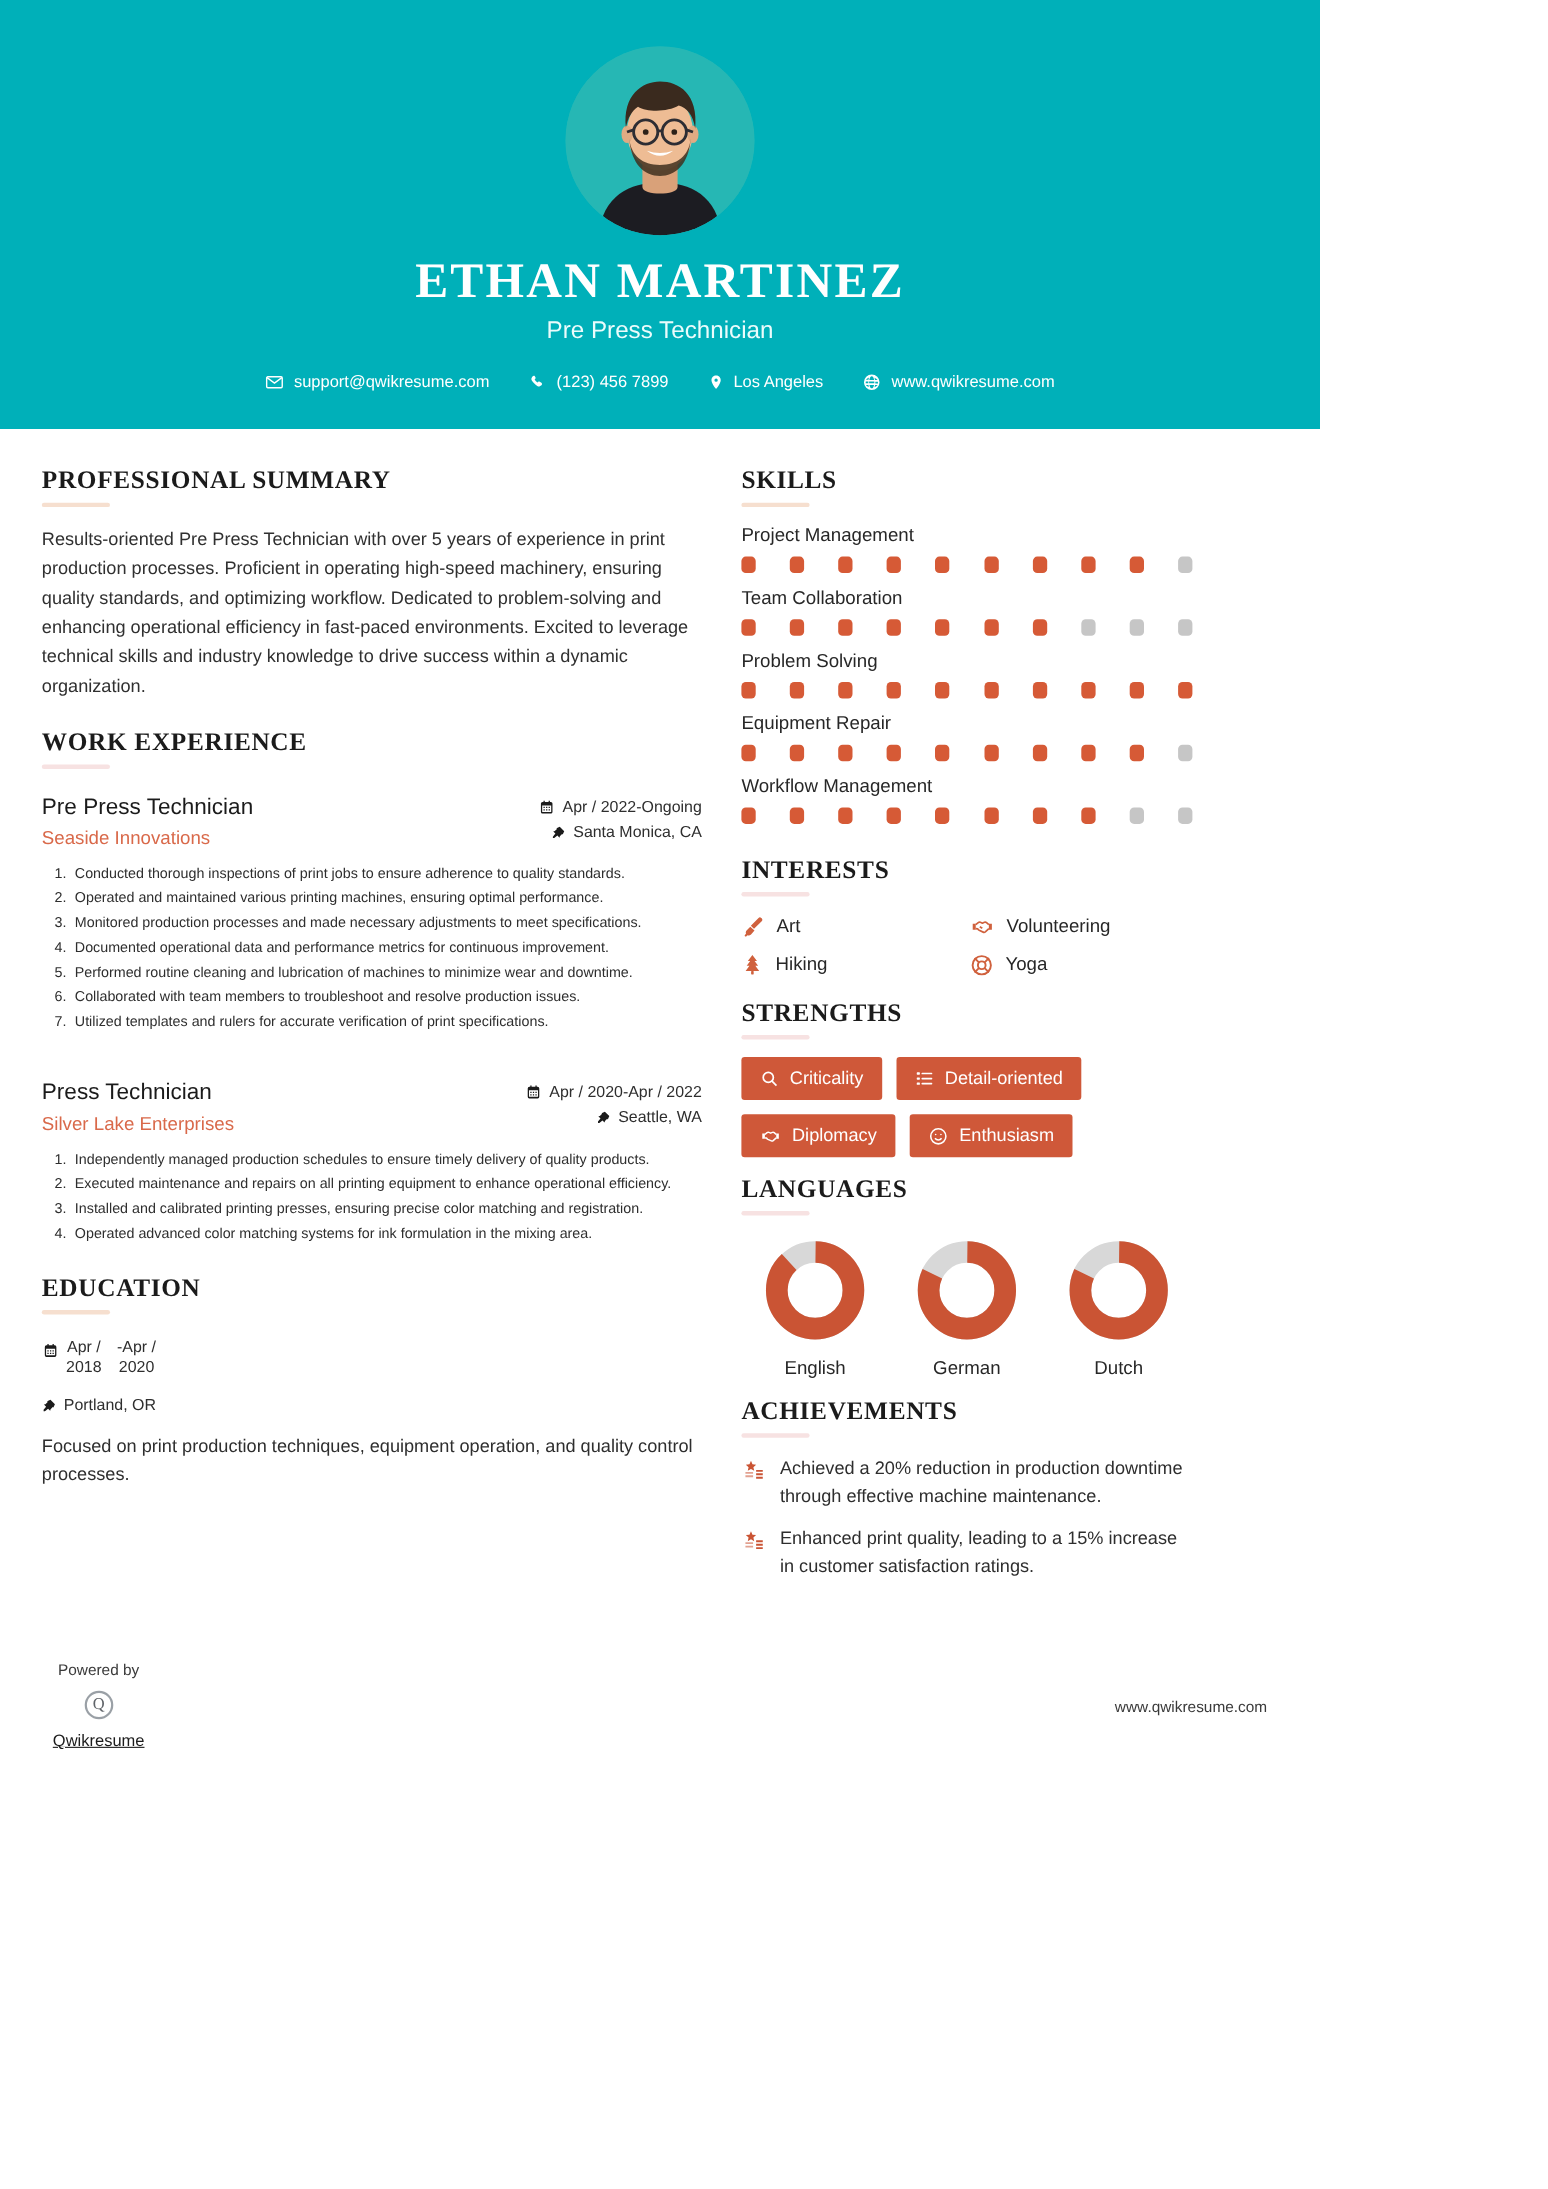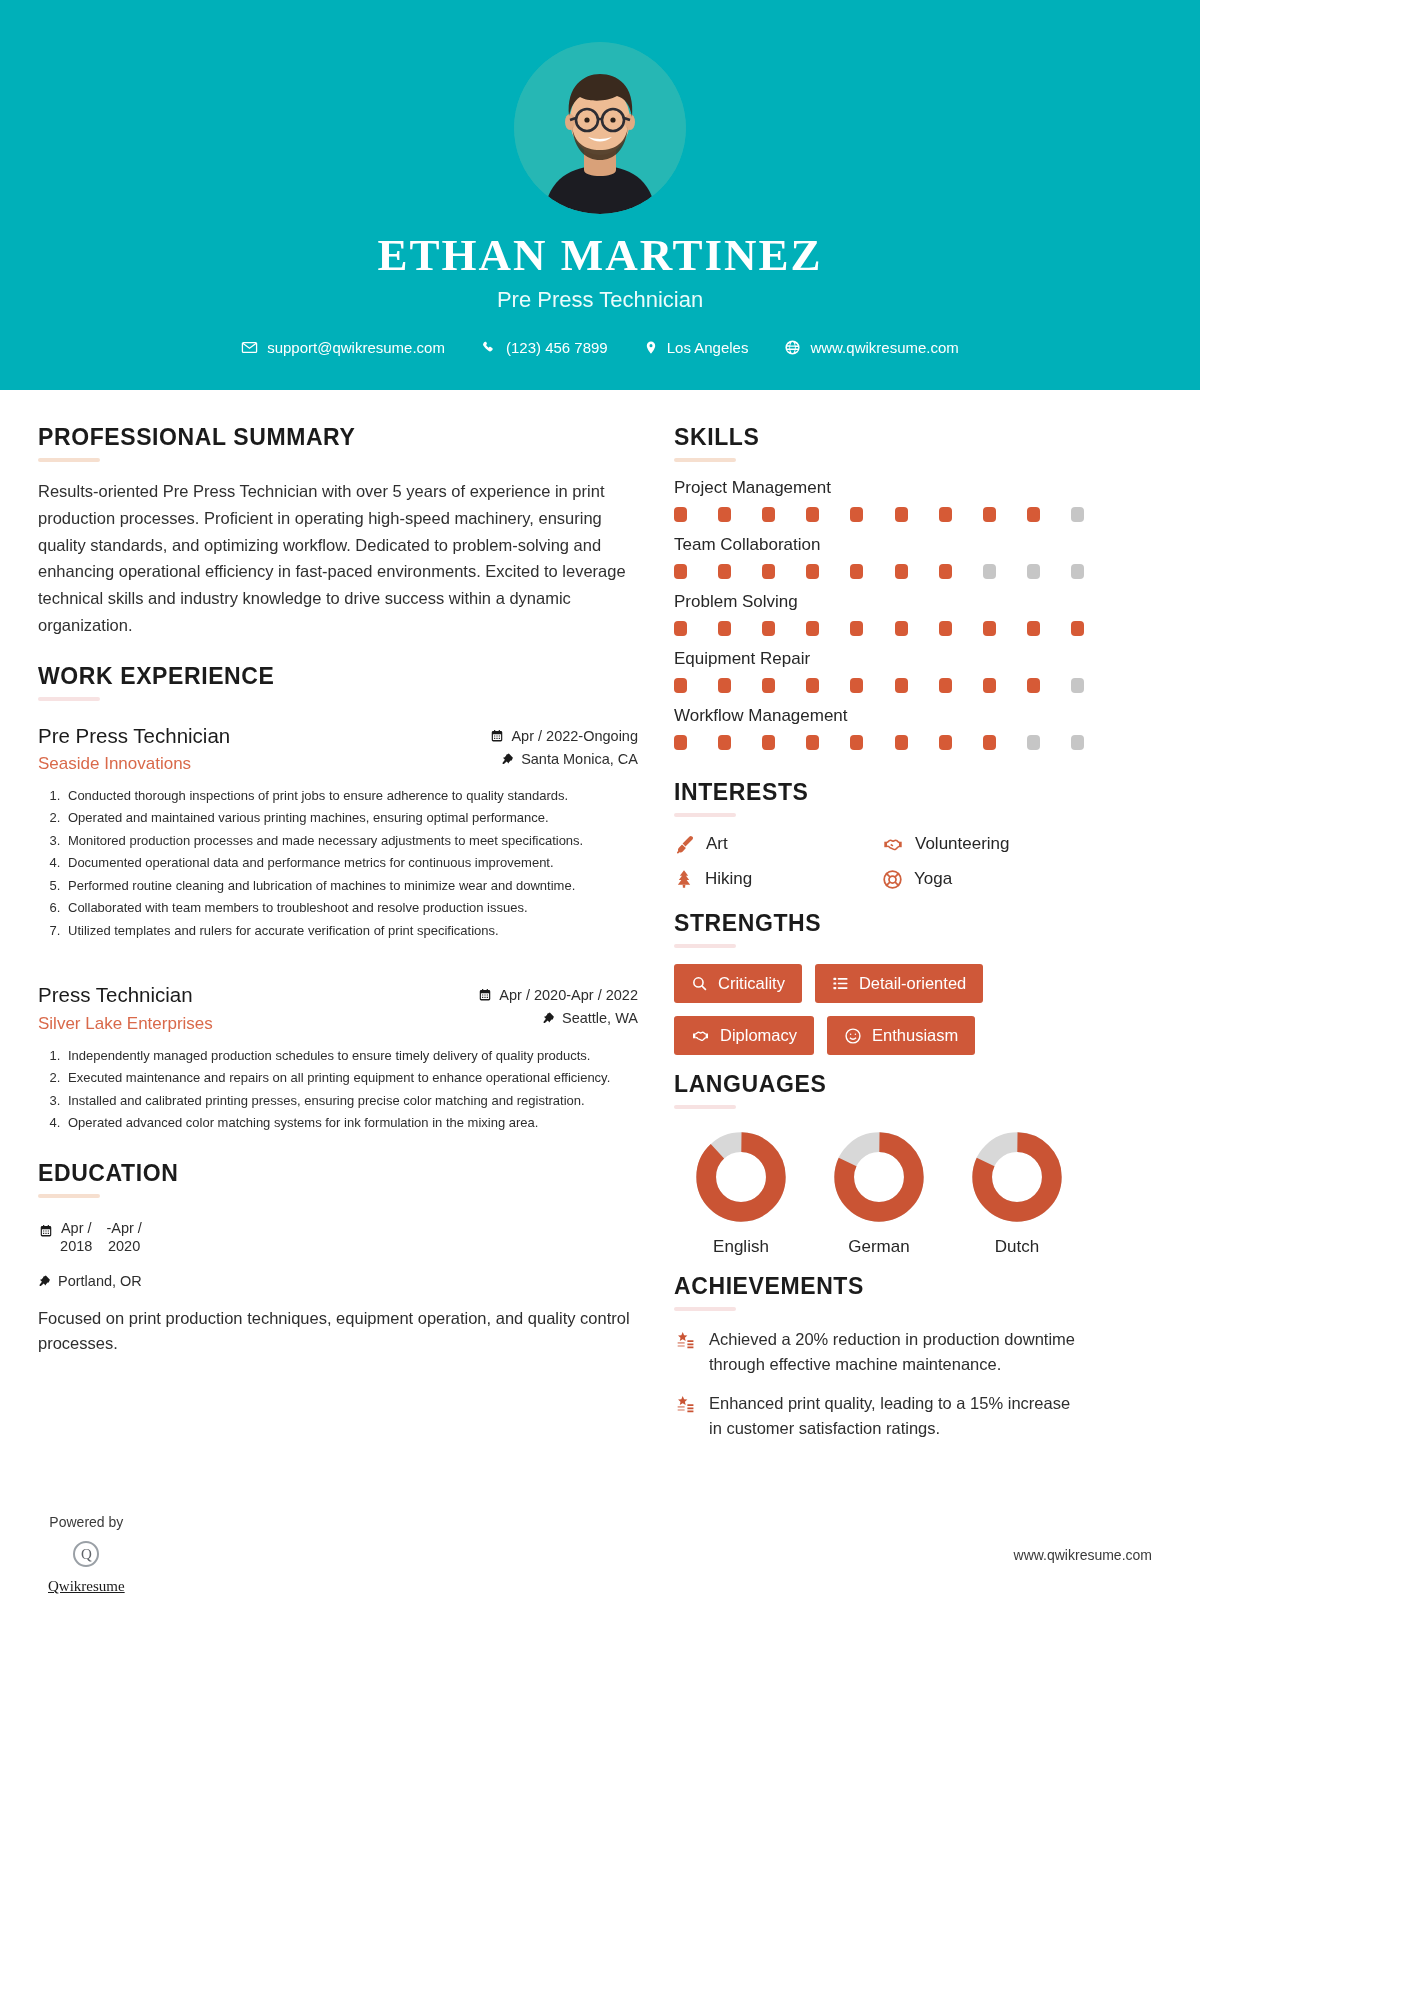--- a/index.html
+++ b/index.html
@@ -62,21 +62,21 @@
   .content {
     display: flex;
     padding: 34px 38px 0 38px;
     gap: 36px;
     align-items: flex-start;
   }
   .col-left { width: 600px; flex: 0 0 600px; }
   .col-right { width: 410px; flex: 0 0 410px; padding-top: 0; }
 
   .sec-title {
-    font-family: Liberation Sans, sans-serif;
+    font-family: Liberation Serif, serif;
     font-weight: bold;
     font-size: 23px;
     letter-spacing: 0.6px;
     color: #1b1b1b;
     text-transform: uppercase;
   }
   .sec-rule {
     width: 62px; height: 4px;
     background: #f6dfcf;
     border-radius: 2px;
@@ -207,21 +207,21 @@
     color: #3a3a3a;
   }
   .powered { display: flex; align-items: center; gap: 11px; flex-direction: column; }
   .qlogo {
     width: 26px; height: 26px; border-radius: 50%;
     background: #ffffff; border: 2px solid #9aa0a6;
     display: flex; align-items: center; justify-content: center;
     font-family: "Liberation Serif", serif;
     font-size: 15px; color: #5f6368;
   }
-  .qbrand { text-decoration: underline; color: #1b1b1b; font-size: 15px; font-family: Liberation Serif, serif; }
+  .qbrand { text-decoration: underline; color: #1b1b1b; font-size: 15px; }
   .footer-url { color: #3a3a3a; }
 </style>
 </head>
 <body>
 
 <div class="page">
 
   <div class="header">
 
     <div class="avatar-wrap">

